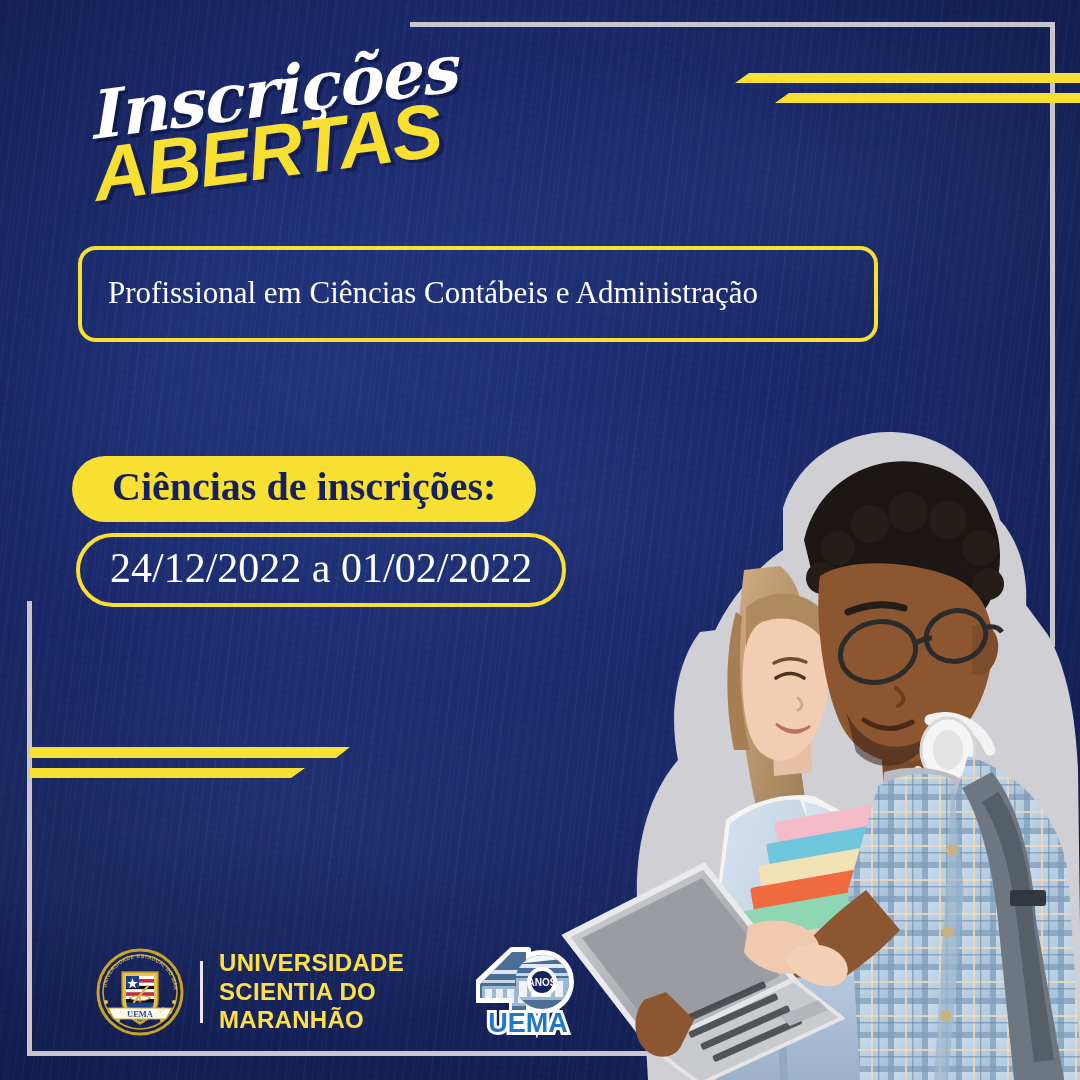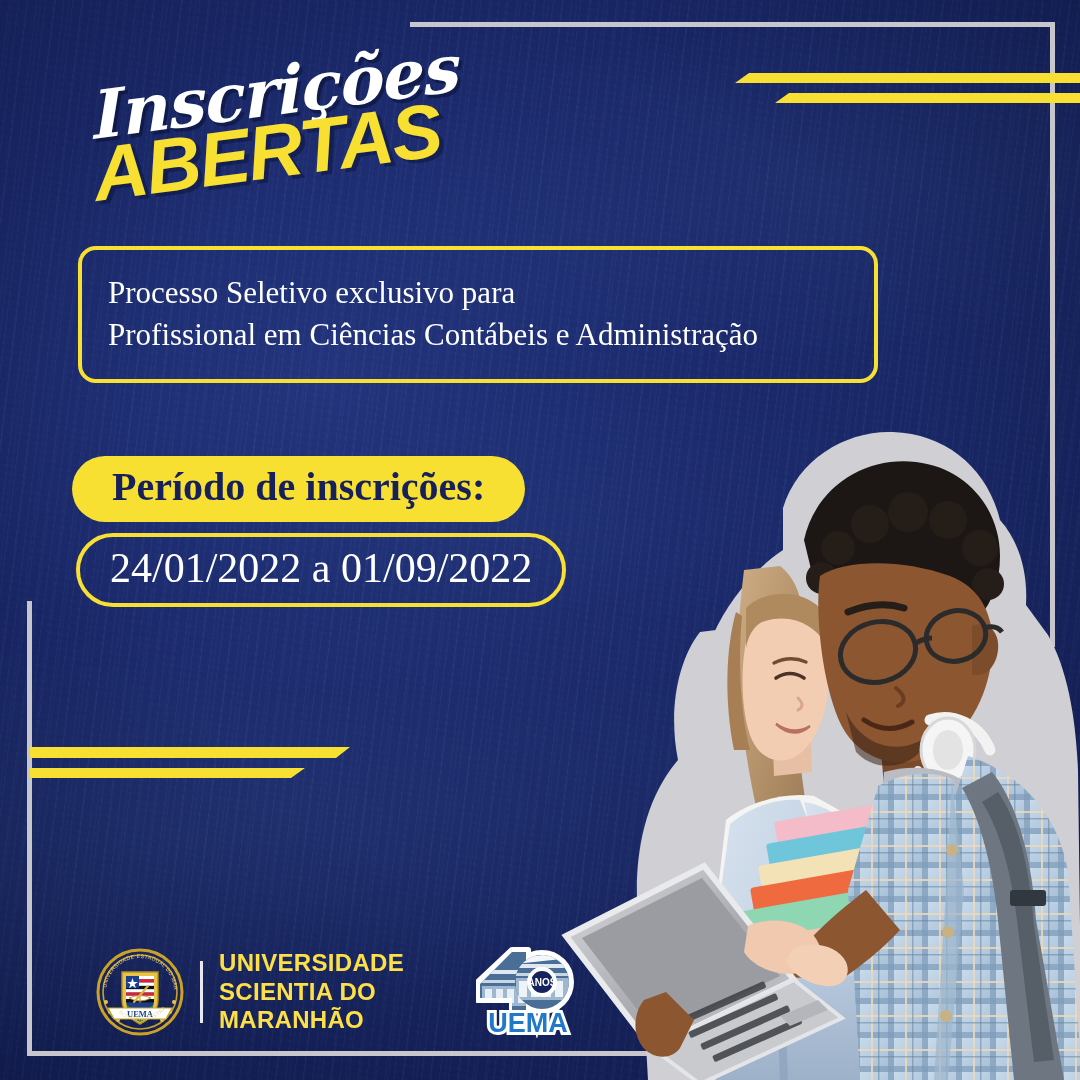--- a/index.html
+++ b/index.html
@@ -227,30 +227,29 @@
   <div class="bar bar-tr-2"></div>
   <div class="bar bar-bl-1"></div>
   <div class="bar bar-bl-2"></div>
 
   <div class="headline">
     <div class="headline-script">Inscrições</div>
     <div class="headline-bold">ABERTAS</div>
   </div>
 
   <div class="desc-box">
-    <div class="desc-line">Processo Seletivo exclusivo para</div>
     <div class="desc-line">Profissional em Ciências Contábeis e Administração</div>
   </div>
 
   <div class="period-pill">
-    <div class="period-pill-label">Período de inscrições:</div>
+    <div class="period-pill-label">Ciências de inscrições:</div>
   </div>
 
   <div class="date-pill">
-    <div class="date-pill-label">24/01/2022 a 01/09/2022</div>
+    <div class="date-pill-label">24/12/2022 a 01/02/2022</div>
   </div>
 
   <div class="photo">
     <svg viewBox="0 0 540 660" width="540" height="660">
       <defs>
         <linearGradient id="denim" x1="0" y1="0" x2="1" y2="1">
           <stop offset="0%" stop-color="#d7e2ee"></stop>
           <stop offset="100%" stop-color="#b8c9dd"></stop>
         </linearGradient>
         <linearGradient id="plaidbase" x1="0" y1="0" x2="1" y2="1">

